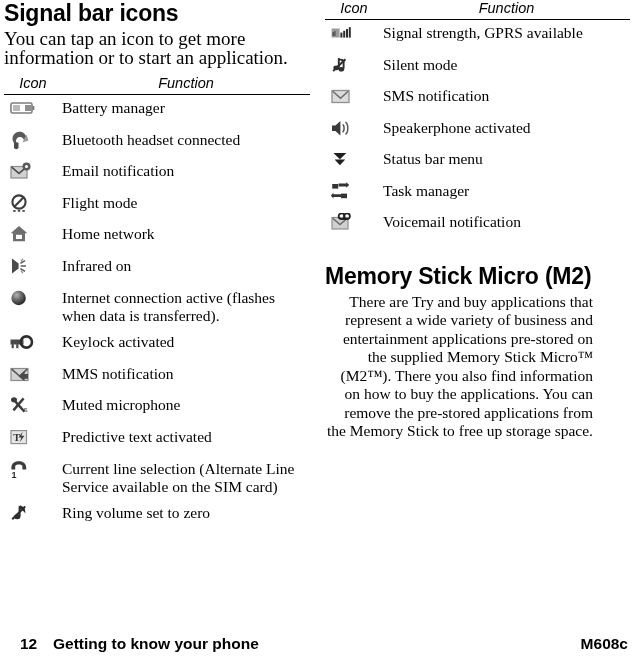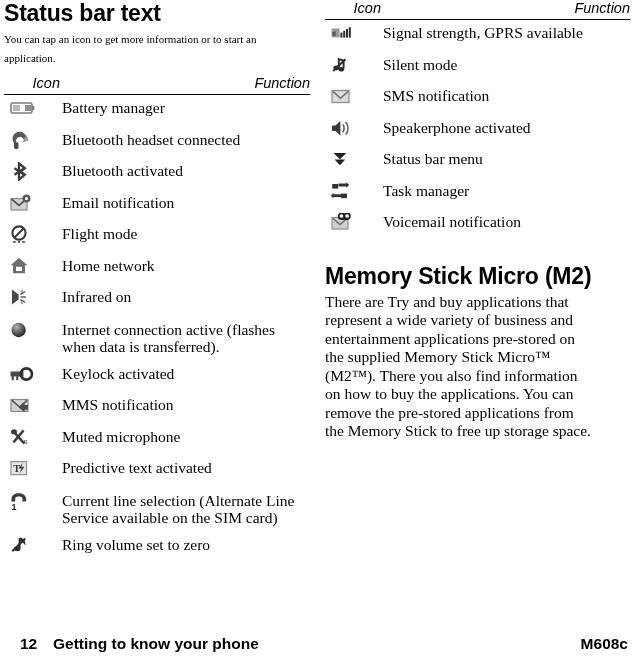--- a/index.html
+++ b/index.html
@@ -40,37 +40,37 @@
   .h1 {
     font-family: "Liberation Sans", "DejaVu Sans", sans-serif;
     font-weight: bold;
     font-size: 23px;
     line-height: 26px;
     letter-spacing: -0.2px;
     margin: 0;
     padding: 0;
   }
   .intro {
-    font-size: 11px;
+    font-size: 19px;
     line-height: 18.5px;
     margin: 4px 0 0 0;
     padding: 0;
   }
 
   
   .tbl {
     width: 100%;
     border-collapse: collapse;
   }
   .tbl th {
     font-family: "Liberation Sans", "DejaVu Sans", sans-serif;
     font-style: italic;
     font-weight: normal;
     font-size: 14.5px;
-    text-align: right;
+    text-align: center;
     padding: 0 0 3px 0;
     vertical-align: bottom;
   }
   .tbl thead tr {
     border-bottom: 1.4px solid #000;
   }
   .th-icon { width: 50px; padding-left: 2px !important; }
   .th-func { padding-left: 2px !important; }
 
   .tbl td {
@@ -107,20 +107,21 @@
     font-size: 23px;
     line-height: 26px;
     letter-spacing: -0.2px;
     margin: 22px 0 0 0;
   }
   .body-p {
     font-size: 15.5px;
     line-height: 18.5px;
     margin: 4px 0 0 0;
     width: 268px;
+    text-align: right;
   }
 
   
   .footer {
     position: absolute;
     left: 0;
     top: 631px;
     width: 632px;
     height: 27px;
     font-family: "Liberation Sans", "DejaVu Sans", sans-serif;
@@ -144,21 +145,21 @@
     margin-left: 12px;
   }
 </style>
 </head>
 <body>
 
 <div class="page">
 
   <div class="col-left">
 
-    <h1 class="h1">Status bar text</h1>
+    <h1 class="h1">Signal bar icons</h1>
     <p class="intro">You can tap an icon to get more information or to start an application.</p>
 
     <table class="tbl" style="margin-top:8px;">
       <thead>
         <tr>
           <th class="th-icon">Icon</th>
           <th class="th-func">Function</th>
         </tr>
       </thead>
       <tbody>
@@ -183,32 +184,20 @@
               <svg width="26" height="19" viewBox="0 0 26 19">
                 <path d="M4 12 A7 7 0 1 1 16.5 8.2 L14 10.5 A4 4 0 1 0 7 12.5 Z" fill="#5a5a5a"></path>
                 <path d="M16.5 3.5 L18.5 9.5 L12.4 11.6 Z" fill="#9a9a9a"></path>
                 <path d="M4 11.5 L8.5 11.5 L8.5 16.5 A2.3 2.3 0 0 1 4 16.5 Z" fill="#4a4a4a"></path>
               </svg>
             </span>
           </td>
           <td class="c-func">Bluetooth headset connected</td>
         </tr>
 
-        <tr class="tight">
-          <td class="c-icon">
-            <span class="icon-wrap">
-              <svg width="26" height="19" viewBox="0 0 26 19">
-                <path d="M9 1.5 L14.8 6.2 L9 10.5 L9 1.5 Z M9 8.5 L14.8 12.8 L9 17.5 L9 8.5 Z" fill="none" stroke="#3c3c3c" stroke-width="2.3" stroke-linejoin="miter"></path>
-                <line x1="4.5" y1="6.2" x2="14.5" y2="12.7" stroke="#3c3c3c" stroke-width="2.3"></line>
-                <line x1="4.5" y1="12.7" x2="14.5" y2="6.2" stroke="#3c3c3c" stroke-width="2.3"></line>
-              </svg>
-            </span>
-          </td>
-          <td class="c-func">Bluetooth activated</td>
-        </tr>
 
 
         <tr class="tight">
           <td class="c-icon">
             <span class="icon-wrap">
               <svg width="26" height="19" viewBox="0 0 26 19">
                 <rect x="1" y="4.5" width="16" height="11.5" fill="#d2d2d2" stroke="#8a8a8a" stroke-width="1.2"></rect>
                 <path d="M1.6 5.2 L9 11.4 L16.4 5.2" fill="none" stroke="#4f4f4f" stroke-width="1.7"></path>
                 <circle cx="16.5" cy="4.6" r="4" fill="#5a5a5a"></circle>
                 <circle cx="16.5" cy="4.6" r="1.5" fill="#ffffff"></circle>

